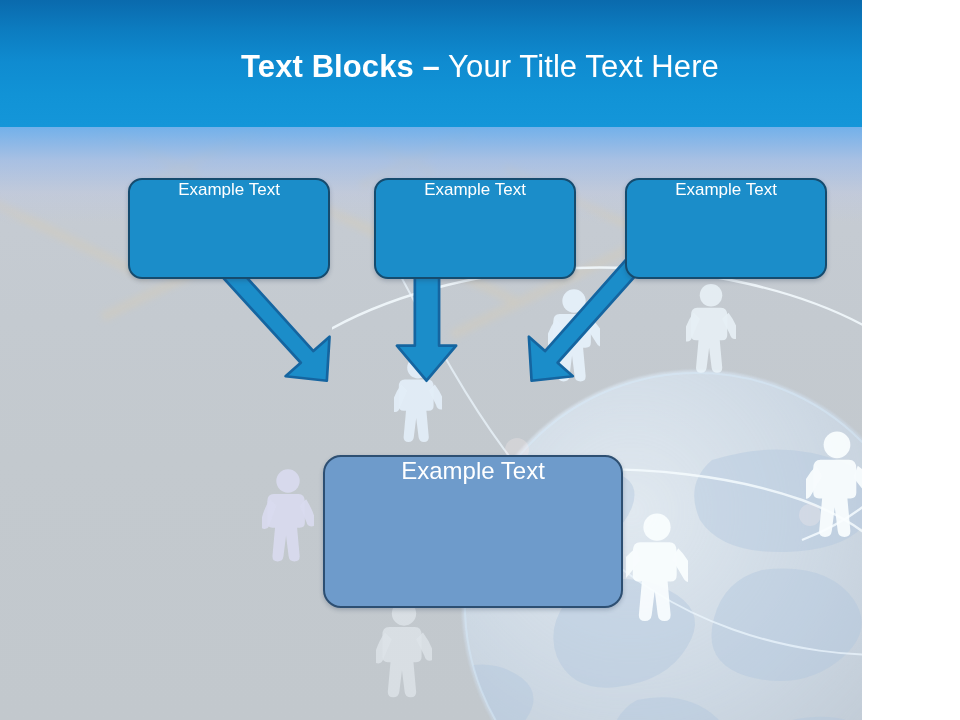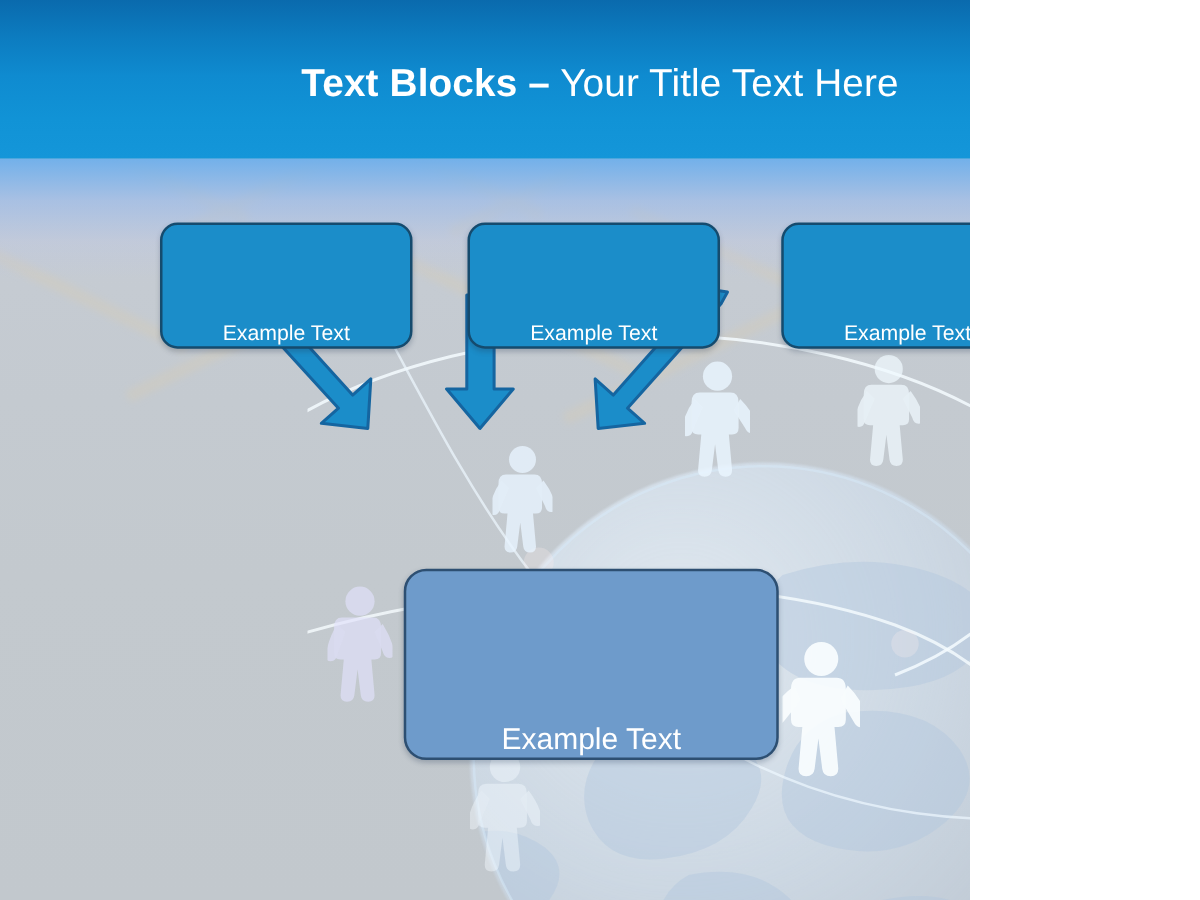--- a/index.html
+++ b/index.html
@@ -3,22 +3,22 @@
 <meta charset="utf-8">
 <style>
   * { margin:0; padding:0; box-sizing:border-box; }
   html, body {
     width:960px; height:720px;
     font-family:"Liberation Sans", sans-serif;
     overflow:hidden;
   }
   #slide {
     position:relative;
-    width:776px; height:720px;
-    background:#b91c1c;
+    width:862px; height:720px;
+    background:#0c4a6e;
     overflow:hidden;
   }
 
   
   .bg-base {
     position:absolute; inset:0;
     background:
       linear-gradient(180deg,
         #ccd3e6 0px,
         #c9d0e2 40px,
@@ -88,21 +88,21 @@
     letter-spacing:.1px; white-space:nowrap;
   }
   .title .strong { font-weight:bold; }
   .title .light  { font-weight:normal; }
 
   .tbox {
     position:absolute;
     background:#1b8dc9;
     border:2.5px solid #154b6e;
     border-radius:14px;
-    display:flex; align-items:flex-end; justify-content:center;
+    display:flex; align-items:flex-start; justify-content:center;
     color:#ffffff;
     box-shadow:0 2px 4px rgba(30,50,80,.25);
   }
   .tbox.top { font-size:17px; }
   .tbox.bottom {
     background:#6e9bcb;
     border:2.5px solid #2d4f72;
     border-radius:18px;
     font-size:24px;
   }

